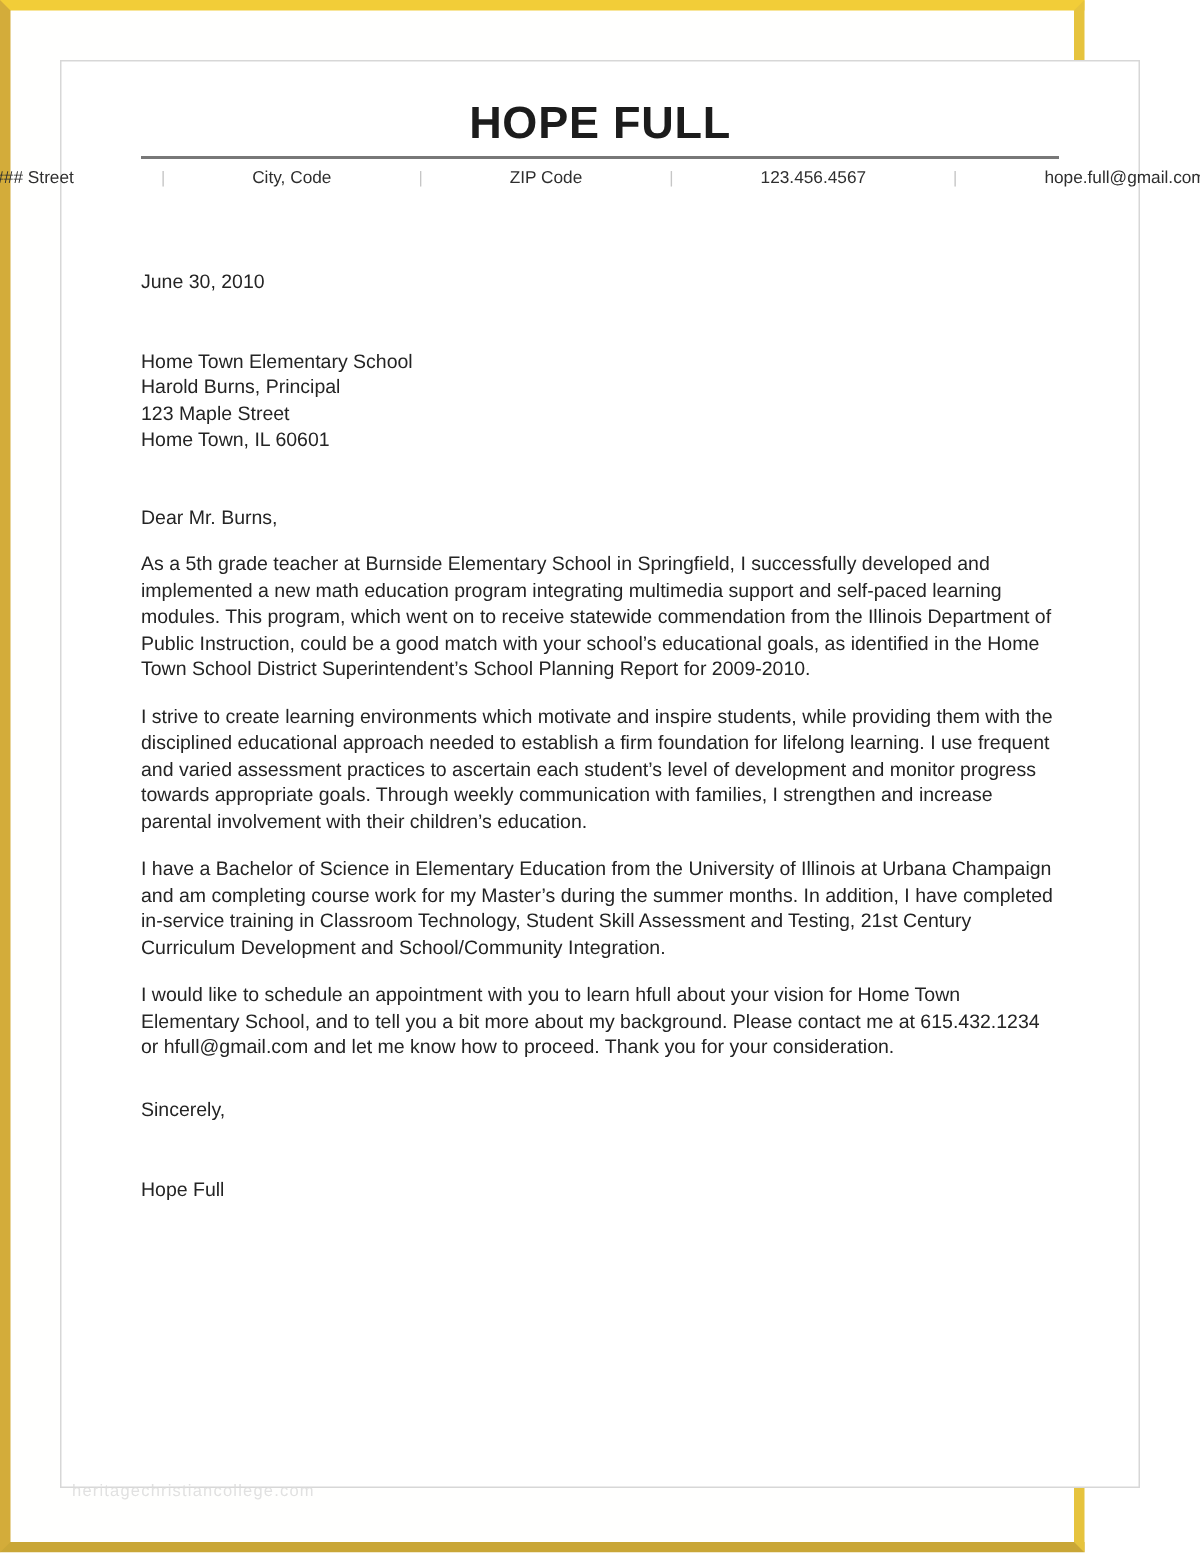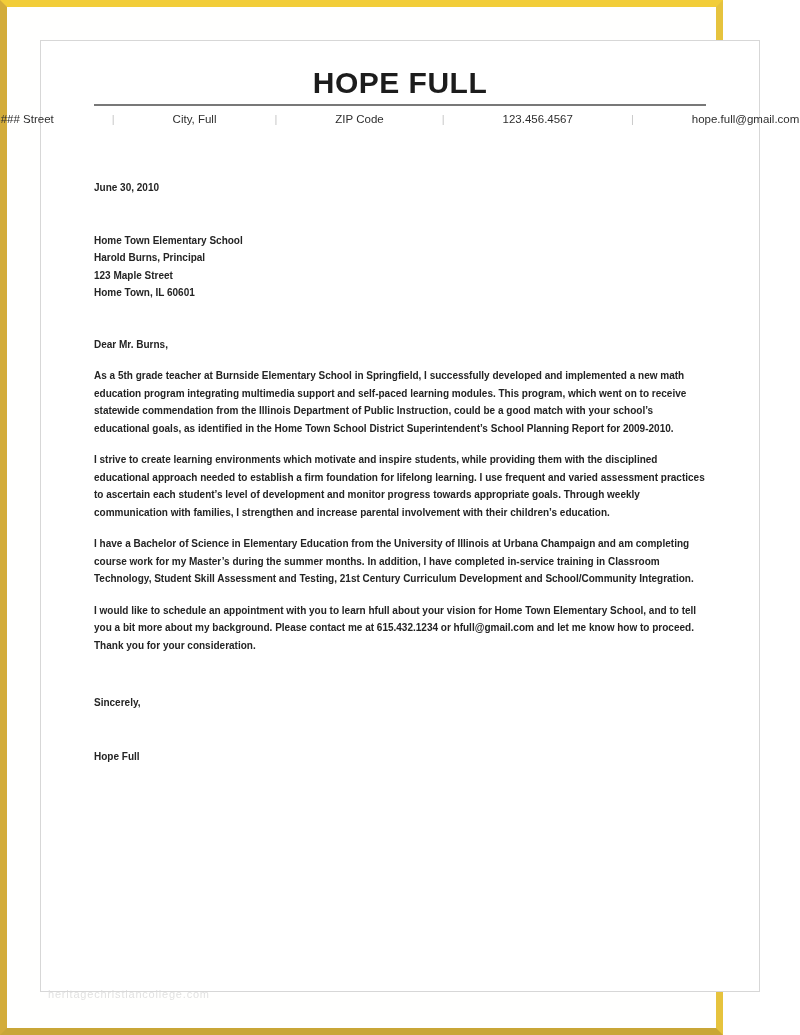--- a/index.html
+++ b/index.html
@@ -48,30 +48,29 @@
     gap: 47px;
   }
   .contact .item { white-space: nowrap; }
   .contact .sep {
     color: #c6c6c6;
     margin: 0 11px;
     font-size: 11px;
   }
   .letter-body {
     padding: 0 53px;
-    font-size: 10px;
+    font-size: 13px;
     line-height: 17.5px;
     color: #242424;
-    font-weight: bold;
   }
   .date { margin-top: 54px; }
   .recipient { margin-top: 35px; }
   .salutation { margin-top: 34px; }
   .para { margin-top: 14px; }
-  .closing { margin-top: 40px; }
+  .closing { margin-top: 24px; }
   .signature { margin-top: 36px; }
   .watermark {
     position: absolute;
     left: 41px; top: 981px;
     font-size: 11px;
     color: #dcdcdc;
     letter-spacing: 0.8px;
     opacity: 0.85;
     white-space: nowrap;
   }
@@ -81,21 +80,21 @@
 
 <div class="frame">
   <div class="sheet">
 
     <div class="sheet-header">
       <div class="title">HOPE FULL</div>
       <div class="rule"></div>
       <div class="contact">
         <span class="item">### Street</span>
         <span class="sep">|</span>
-        <span class="item">City, Full</span>
+        <span class="item">City, Code</span>
         <span class="sep">|</span>
         <span class="item">ZIP Code</span>
         <span class="sep">|</span>
         <span class="item">123.456.4567</span>
         <span class="sep">|</span>
         <span class="item">hope.full@gmail.com</span>
       </div>
     </div>
 
     <div class="letter-body">

